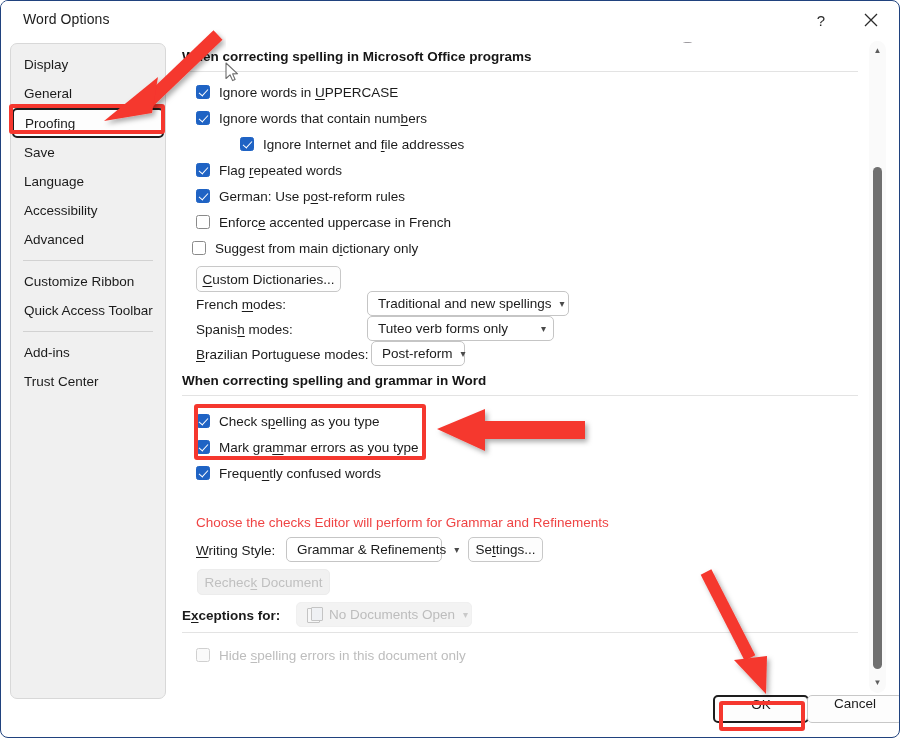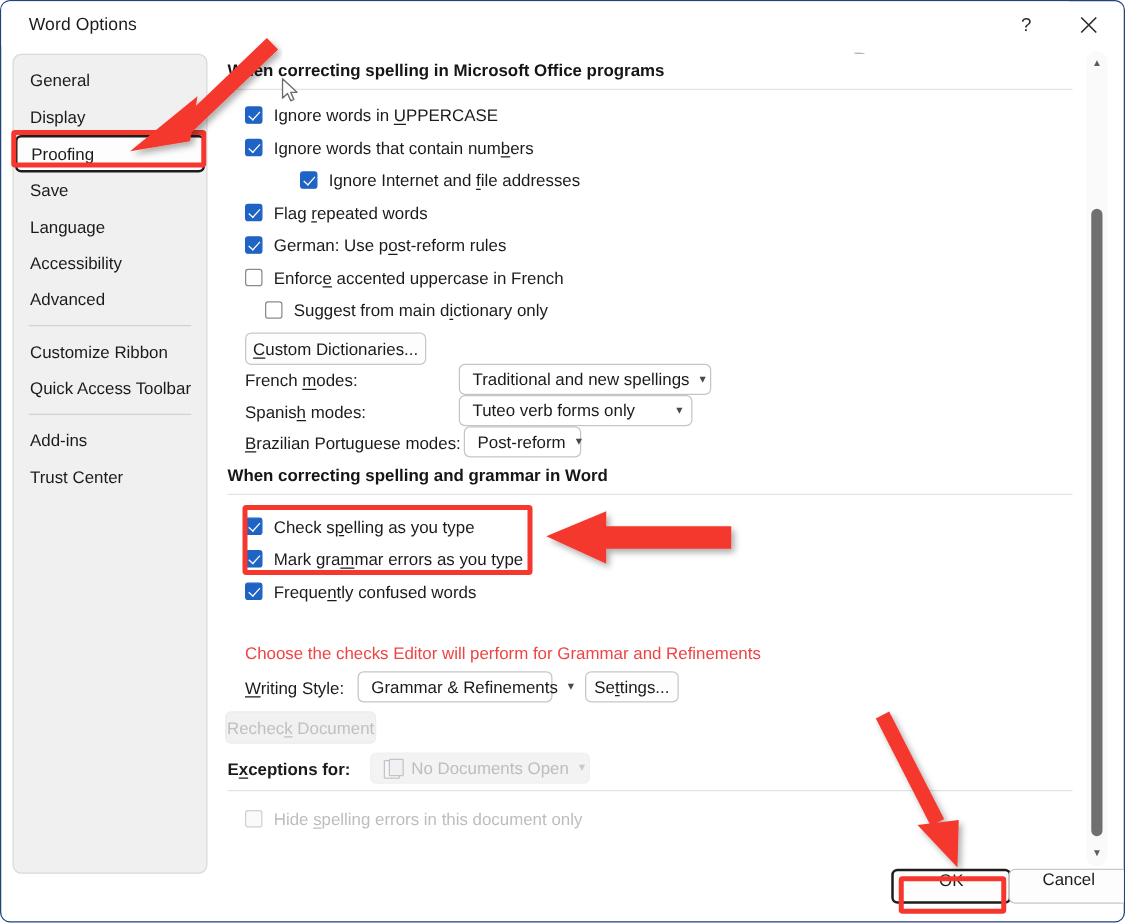--- a/index.html
+++ b/index.html
@@ -310,24 +310,24 @@
           </svg>
       </span>
     </div>
   </div>
 
   <div class="watermark">groovyPost.com</div>
 
   <div class="sidebar">
     <div style="height:6px"></div>
     <div class="nav-item">
+        <span>Display</span>
+      </div>
+    <div class="nav-item">
         <span>General</span>
-      </div>
-    <div class="nav-item">
-        <span>Display</span>
       </div>
     <div class="nav-item selected">
         <span>Proofing</span>
       </div>
     <div class="nav-item">
         <span>Save</span>
       </div>
     <div class="nav-item">
         <span>Language</span>
       </div>
@@ -375,21 +375,21 @@
       <span class="cb-lbl"><span>Flag </span><span class="u">r</span><span>epeated words</span></span>
     </div>
     <div class="cb-row" style="left:20px; top:143px;">
       <span class="cb on"></span>
       <span class="cb-lbl"><span>German: Use p</span><span class="u">o</span><span>st-reform rules</span></span>
     </div>
     <div class="cb-row" style="left:20px; top:169px;">
       <span class="cb"></span>
       <span class="cb-lbl"><span>Enforc</span><span class="u">e</span><span> accented uppercase in French</span></span>
     </div>
-    <div class="cb-row" style="left:36px; top:195px;">
+    <div class="cb-row" style="left:16px; top:195px;">
       <span class="cb"></span>
       <span class="cb-lbl"><span>Suggest from main d</span><span class="u">i</span><span>ctionary only</span></span>
     </div>
 
     <div class="btn" style="left:20px; top:223px; width:145px;">
       <span><span class="u">C</span><span>ustom Dictionaries...</span></span>
     </div>
 
     <div class="fld-lbl" style="left:20px; top:254px;"><span>French </span><span class="u">m</span><span>odes:</span></div>
     <div class="combo" style="left:191px; top:248px; width:202px;">
@@ -429,21 +429,21 @@
 
     <div class="fld-lbl" style="left:20px; top:500px;"><span class="u">W</span><span>riting Style:</span></div>
     <div class="combo" style="left:110px; top:494px; width:156px;">
       <span class="cv">Grammar &amp; Refinements</span>
       <span class="cx">▾</span>
     </div>
     <div class="btn" style="left:292px; top:494px; width:75px; height:25px;">
       <span><span>Se</span><span class="u">t</span><span>tings...</span></span>
     </div>
 
-    <div class="btn disabled" style="left:4px; top:526px; width:121px;align-items:center;">
+    <div class="btn disabled" style="left:21px; top:526px; width:133px;align-items:center;">
       <span><span>Rechec</span><span class="u">k</span><span> Document</span></span>
     </div>
 
     <div class="fld-lbl bold" style="left:6px; top:565px;"><span>E</span><span class="u">x</span><span>ceptions for:</span></div>
     <div class="combo disabled" style="left:120px; top:559px; width:176px;">
       <span class="doc-ico"></span>
       <span class="cv">No Documents Open</span>
       <span class="cx">▾</span>
     </div>
     <div class="rule" style="left:6px; top:589px; width:683px;"></div>

